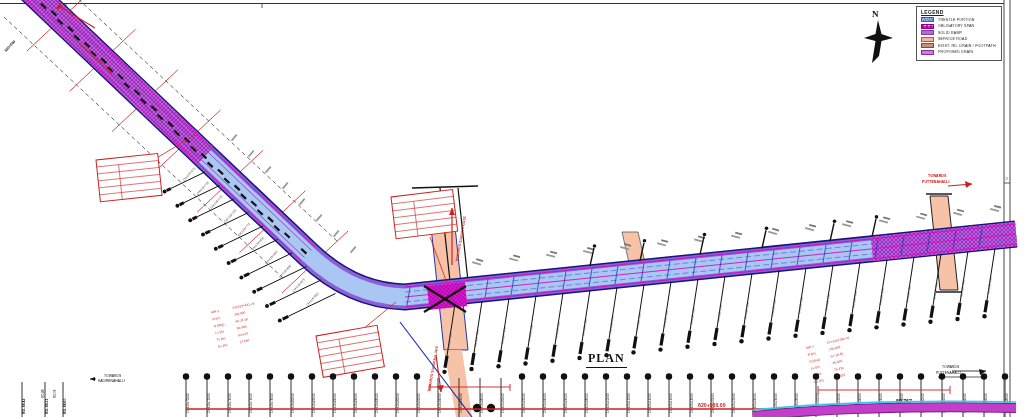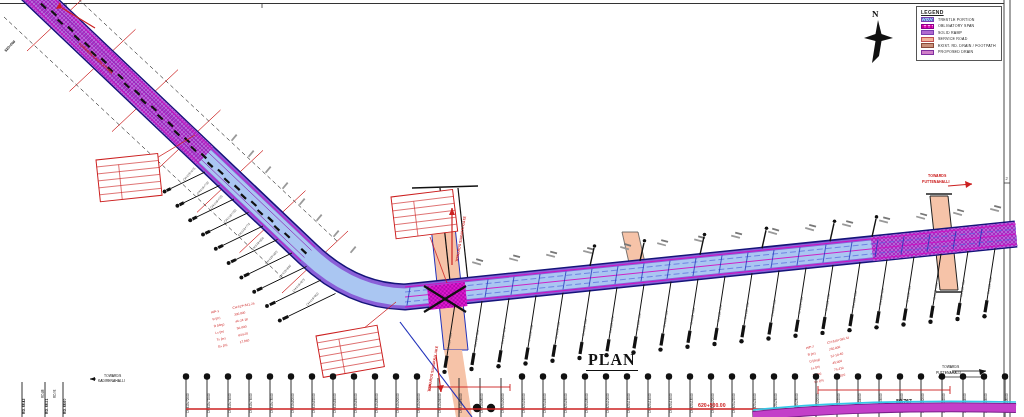--- a/index.html
+++ b/index.html
@@ -11,21 +11,21 @@
   .legend-title{font-size:5px;font-weight:bold;text-decoration:underline;color:#222;
                 display:block;margin-bottom:2px;letter-spacing:0.3px;}
   .legend-row{display:flex;align-items:center;margin:1.6px 0;}
   .legend-swatch{width:13px;height:5px;margin-right:4px;flex:0 0 auto;box-sizing:border-box;}
   .legend-label{font-size:3.6px;color:#222;white-space:nowrap;letter-spacing:0.2px;}
   .sw-hatch{background:repeating-linear-gradient(60deg,#9bb4e8 0 1.2px,#5a78c8 1.2px 2px);}
   .sw-check{background:repeating-linear-gradient(90deg,#e020c0 0 2px,#ffffff 2px 4px),
             repeating-linear-gradient(0deg,#e020c0 0 2px,#ffb0e8 2px 4px);background-blend-mode:multiply;}
   .sw-solid{}
   .plan-title{position:absolute;left:586px;top:351px;z-index:6;font-family:"Liberation Serif",serif;
-              font-weight:bold;font-size:16px;letter-spacing:1px;color:#111;
+              font-weight:bold;font-size:12px;letter-spacing:1px;color:#111;
               border-bottom:1.4px solid #111;padding:0 2px 1px 2px;}
 </style>
 </head>
 <body>
 
 <div class="sheet">
 
   <div class="legend">
     <span class="legend-title">LEGEND</span>
     <div id="legend-rows">

